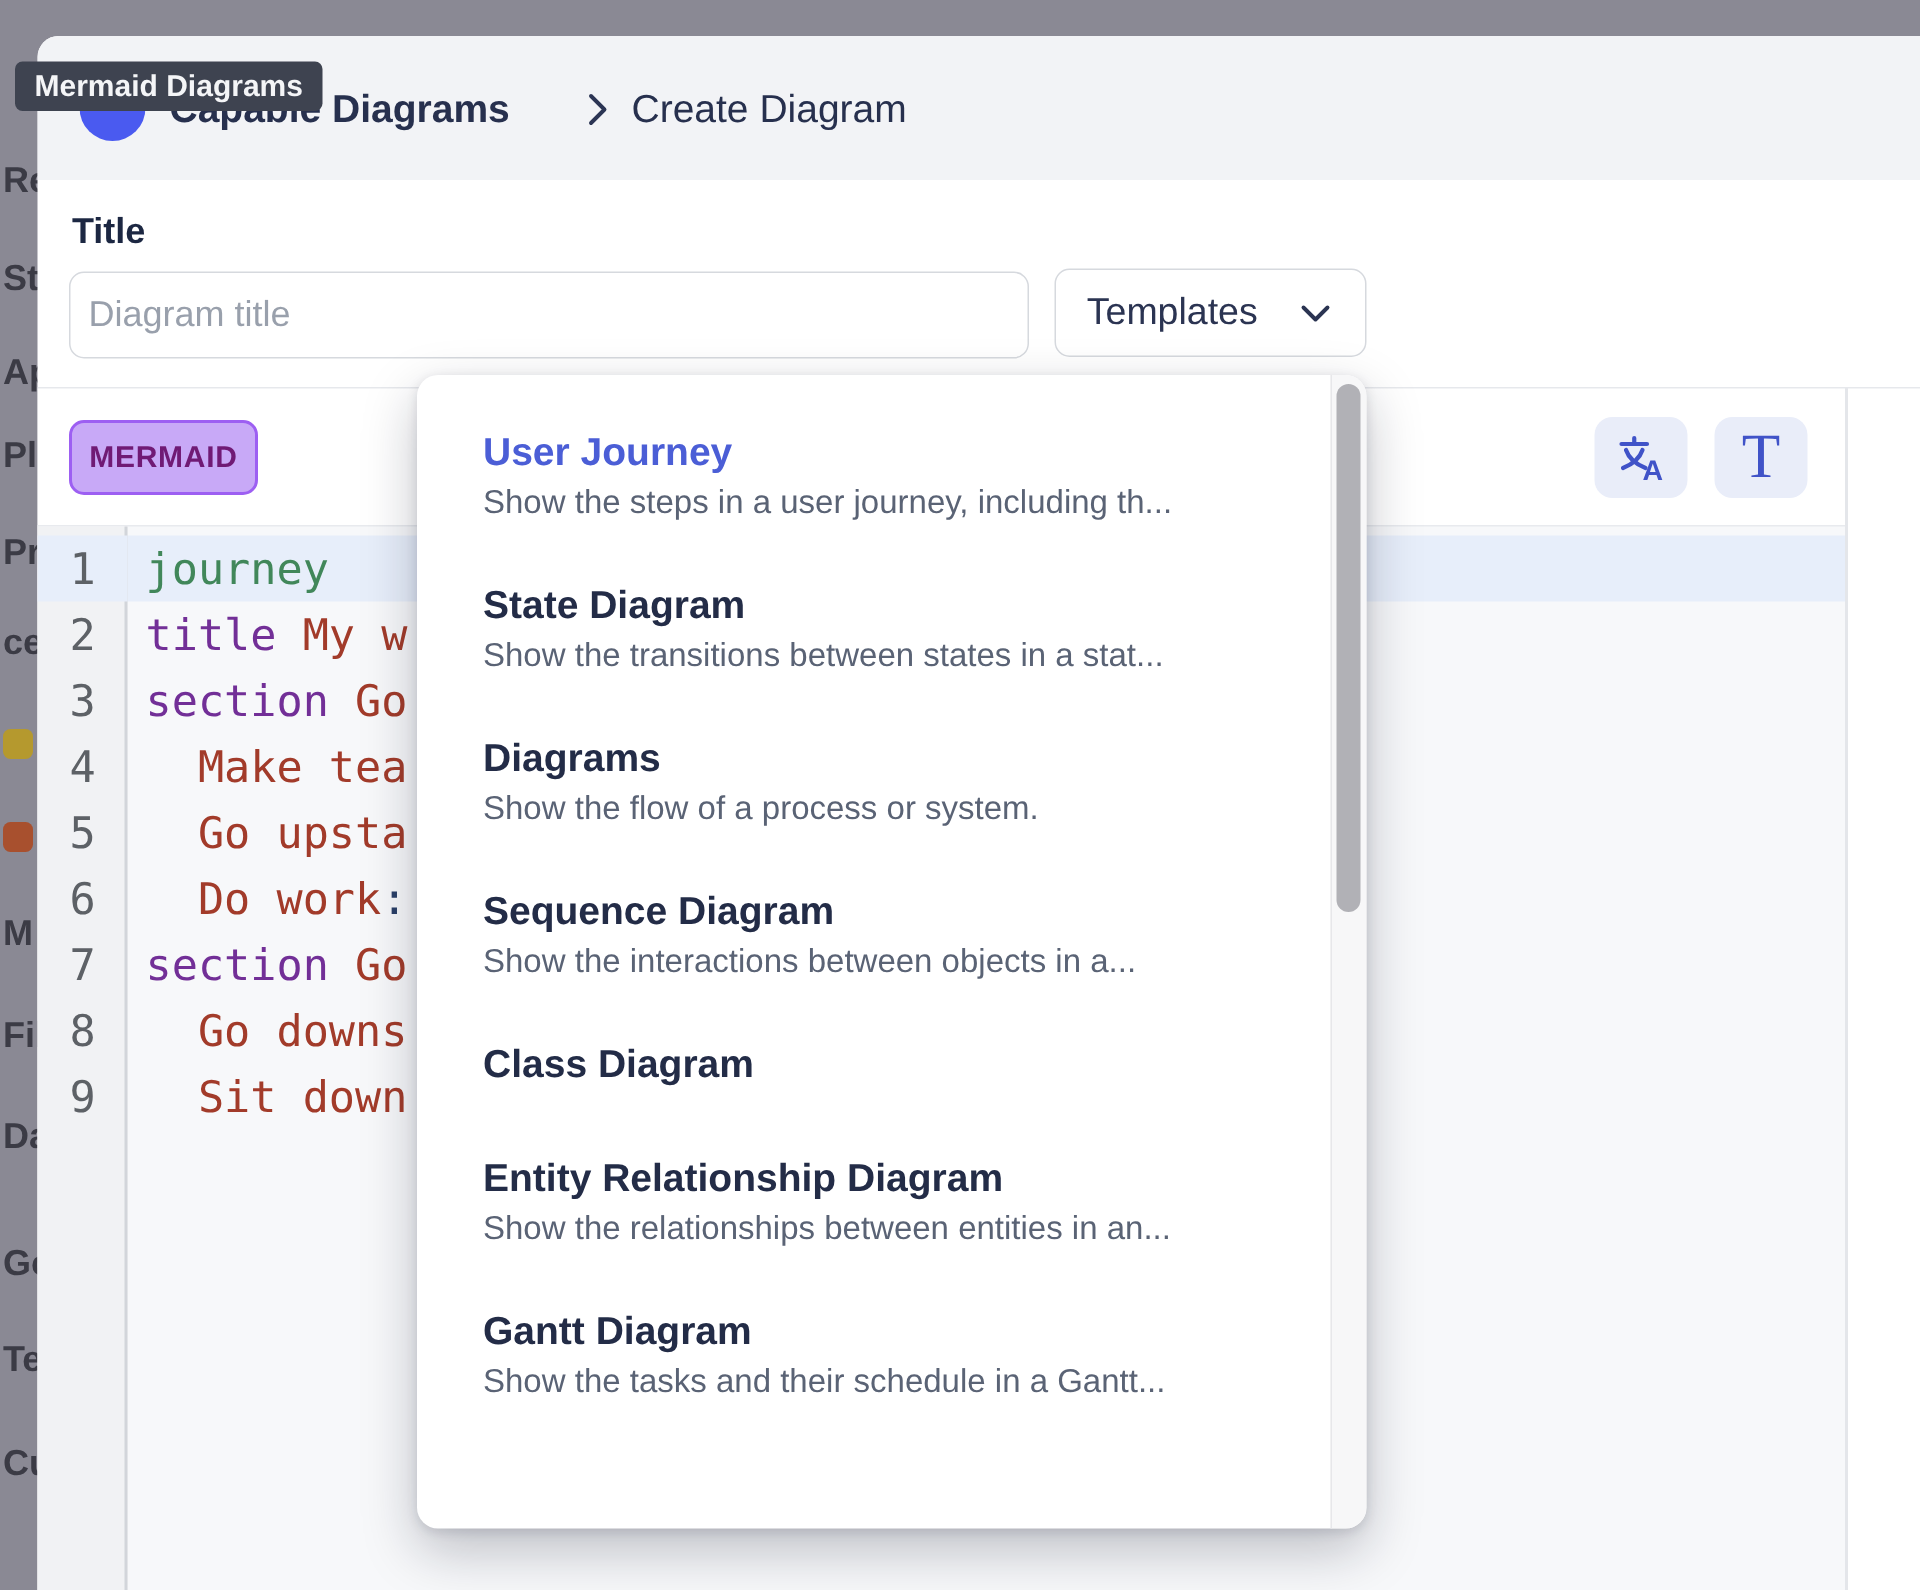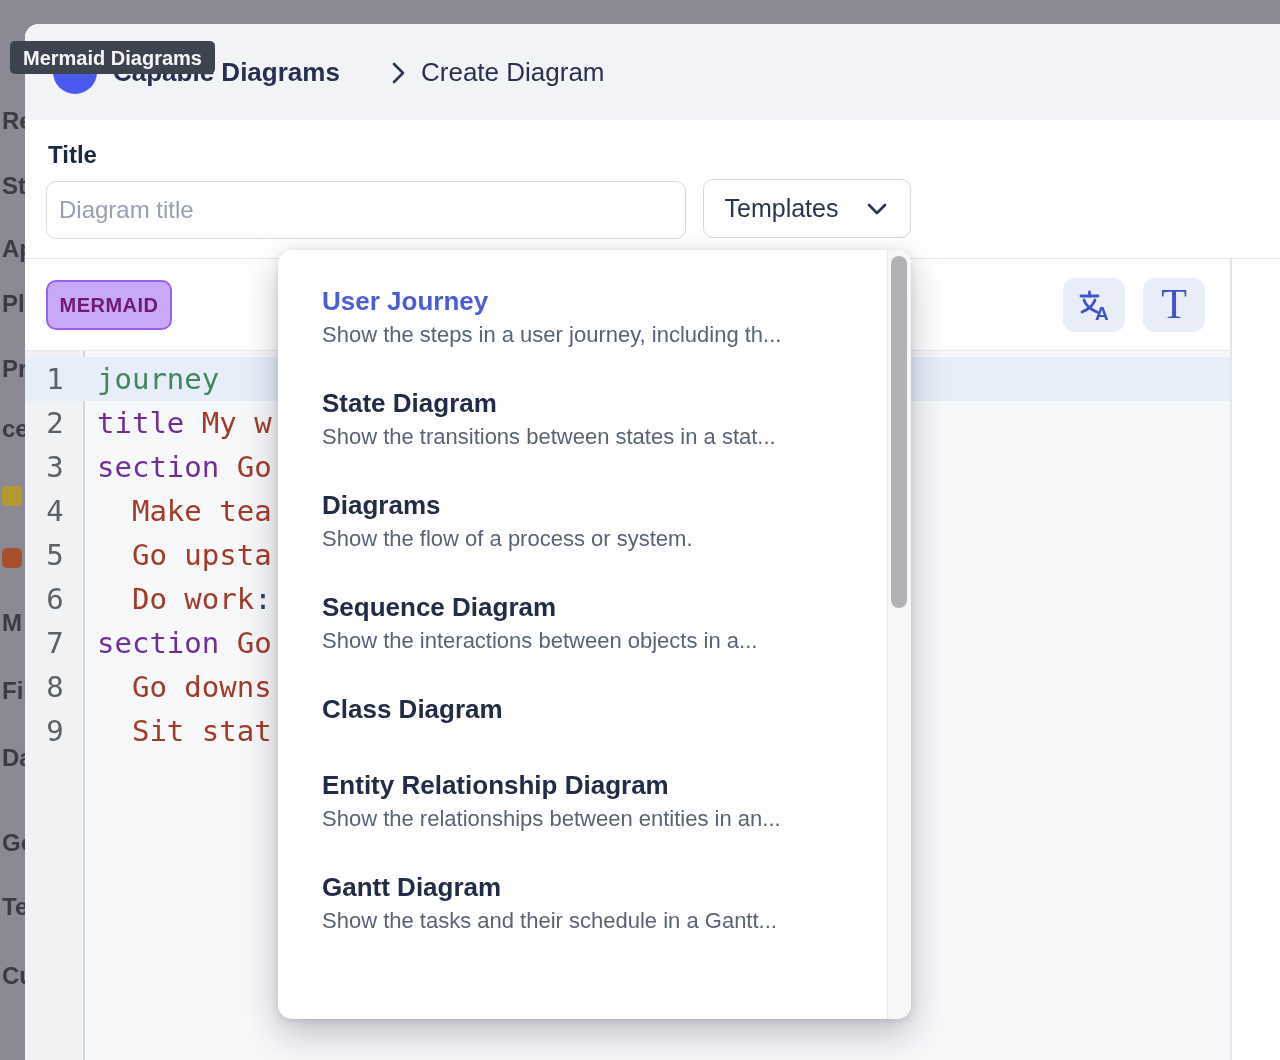--- a/index.html
+++ b/index.html
@@ -189,21 +189,21 @@
         </div>
       <div id="editor-lines">
           <div class="code-line" style="top: 6px;"><span class="tok-keyword-green">journey</span></div>
           <div class="code-line" style="top: 50px;"><span class="tok-keyword-purple">title</span><span class="tok-string-red"> My w</span></div>
           <div class="code-line" style="top: 94px;"><span class="tok-keyword-purple">section</span><span class="tok-string-red"> Go</span></div>
           <div class="code-line" style="top: 138px;"><span class="tok-string-red">  Make tea</span></div>
           <div class="code-line" style="top: 182px;"><span class="tok-string-red">  Go upsta</span></div>
           <div class="code-line" style="top: 226px;"><span class="tok-string-red">  Do work</span><span class="tok-punct-blue">:</span></div>
           <div class="code-line" style="top: 270px;"><span class="tok-keyword-purple">section</span><span class="tok-string-red"> Go</span></div>
           <div class="code-line" style="top: 314px;"><span class="tok-string-red">  Go downs</span></div>
-          <div class="code-line" style="top: 358px;"><span class="tok-string-red">  Sit stat</span></div>
+          <div class="code-line" style="top: 358px;"><span class="tok-string-red">  Sit down</span></div>
         </div>
     </div>
   </div>
 
   <div class="pane-divider"></div>
   <div class="right-pane"></div>
 </div>
 
 <div class="dropdown">
   <div class="dropdown-list" id="dropdown-list">

